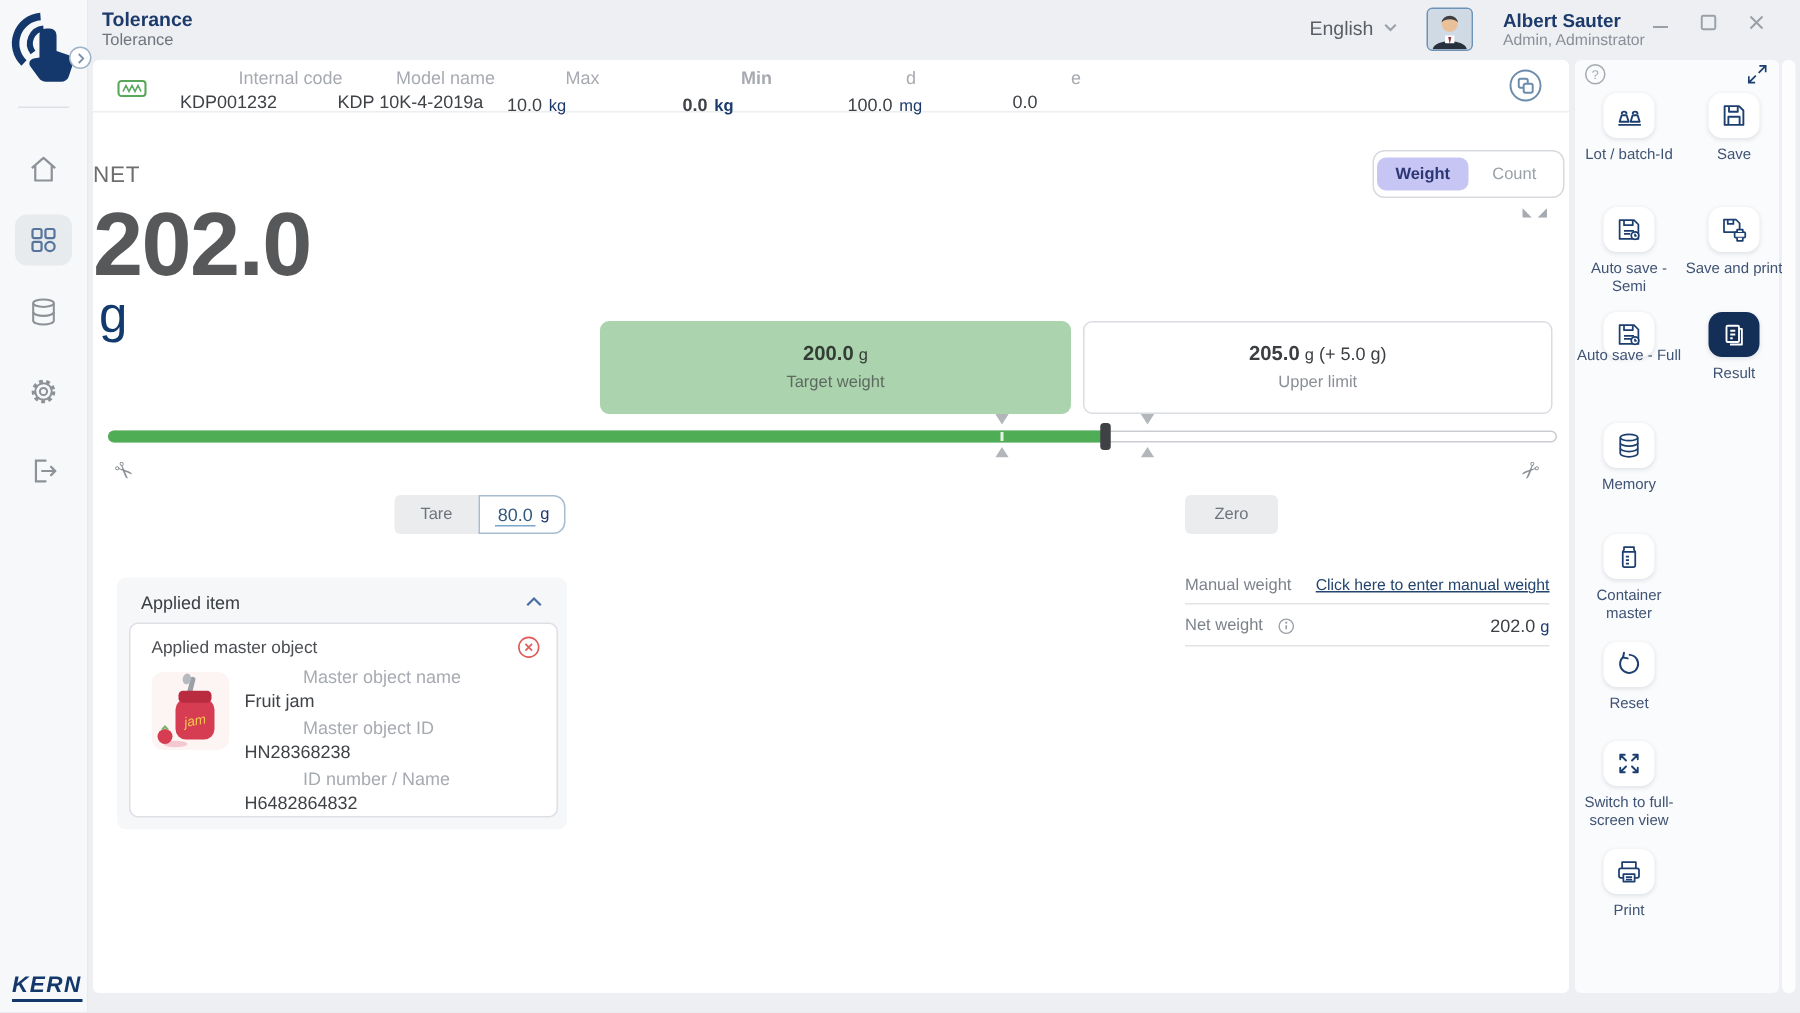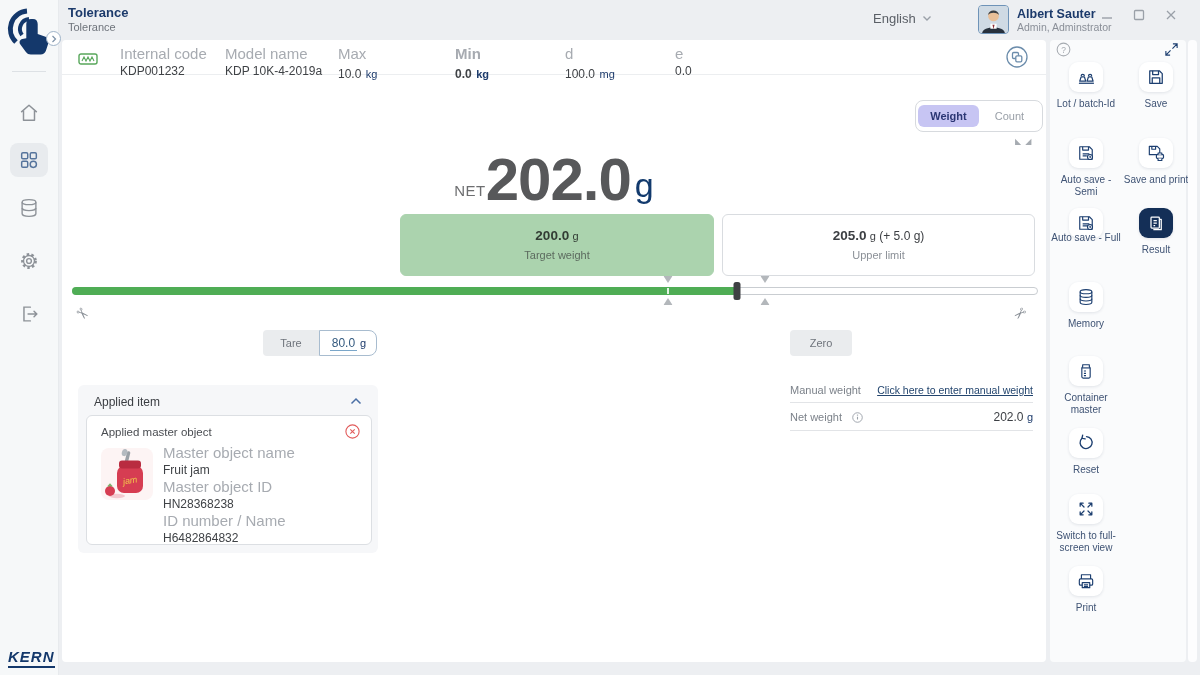--- a/index.html
+++ b/index.html
@@ -1,19 +1,19 @@
 <!DOCTYPE html>
 <html><head>
 <meta charset="utf-8">
 <style>
   html,body{margin:0;padding:0;background:#dfe3e7;font-family:"Liberation Sans",sans-serif;}
   .stage{position:relative;width:1200px;height:675px;background:#edeff2;overflow:hidden;}
   .abs{position:absolute;}
   .panel{background:#fff;border-radius:4px;}
-  .lbl{color:#a7abb1;font-size:15px;}
+  .lbl{color:#a7abb1;font-size:12px;margin-left:39px;}
   .val{color:#3f4246;font-size:12px;}
   .unit{color:#1c3a6b;font-size:11px;}
   .card{background:#fff;border:1px solid #d9dce0;border-radius:6px;text-align:center;}
   .card .l1{font-size:12px;color:#3b3e42;padding-top:13px;}
   .card .l1 b{font-size:13.5px;}
   .card .l2{font-size:11px;color:#8b9097;padding-top:6px;}
   .abtn{position:absolute;width:34px;height:30px;background:#fff;border-radius:9px;
         box-shadow:0 1px 3px rgba(40,60,90,.12);display:flex;align-items:center;justify-content:center;cursor:pointer;}
   .abtn.active{background:#142f57;}
   .btn-label{position:absolute;width:72px;text-align:center;font-size:10px;color:#3f5374;line-height:1.2;}
@@ -87,21 +87,21 @@
     <div class="abs" style="left:10px;top:5px;font-size:13px;font-weight:bold;color:#1c3a6b;">Tolerance</div>
     <div class="abs" style="left:10px;top:21px;font-size:11px;color:#6f747c;">Tolerance</div>
 
     <div class="abs" style="left:815px;top:11px;display:flex;align-items:center;gap:6px;cursor:pointer;">
       <span style="font-size:13px;color:#5a5f66;">English</span>
       <svg width="10" height="7" viewBox="0 0 10 7">
           <path d="M1.5 1.5 L5 5 8.5 1.5" stroke="#9aa0a8" stroke-width="1.4" fill="none"></path>
         </svg>
     </div>
 
-    <div class="abs" style="left:920px;top:5px;display:flex;align-items:center;gap:8px;cursor:pointer;">
+    <div class="abs" style="left:893px;top:5px;display:flex;align-items:center;gap:20px;cursor:pointer;">
       <div style="width:29px;height:27px;border:1.5px solid #6e93b8;border-radius:4px;overflow:hidden;background:#d7e1ea;">
         <svg width="29" height="27" viewBox="0 0 28 26">
             <rect width="28" height="26" fill="#cfdae4"></rect>
             <path d="M3 26 c1-7 21-7 22 0 z" fill="#27313d"></path>
             <path d="M11 17 h6 v5 h-6 z" fill="#fff"></path>
             <path d="M13 18 l1 4.5 1-4.5 z" fill="#8d2f36"></path>
             <circle cx="14" cy="9.5" r="5.2" fill="#eac098"></circle>
             <path d="M8.7 8.6 a5.4 5.4 0 0 1 10.6 0 c-2.4-2.8-8.2-2.8-10.6 0z" fill="#3a3f45"></path>
           </svg>
       </div>
@@ -173,21 +173,21 @@
     <div class="abs" style="left:853px;top:60px;width:122px;height:26px;background:#fff;border:1px solid #d7dade;border-radius:8px;display:flex;align-items:center;padding:2px;">
       <div style="flex:1;height:22px;background:#c7c5f3;border-radius:6px;display:flex;align-items:center;justify-content:center;font-size:11px;font-weight:bold;color:#2b3674;cursor:pointer;">Weight</div>
       <div style="flex:1;height:22px;display:flex;align-items:center;justify-content:center;font-size:11px;color:#9aa0a8;cursor:pointer;">Count</div>
     </div>
 
     <div class="abs" style="left:953px;top:98px;display:flex;gap:4px;">
       <span class="tri">◣</span>
         <span class="tri">◢</span>
     </div>
 
-    <div class="abs" style="left:0;top:92px;width:984px;height:76px;display:flex;align-items:flex-end;justify-content:center;">
+    <div class="abs" style="left:0;top:92px;width:984px;height:76px;display:flex;justify-content:center;flex-direction:column;">
       <span style="font-size:15px;color:#6d6e70;letter-spacing:.5px;padding-bottom:9px;">NET</span>
       <span style="font-size:60px;font-weight:600;color:#57585a;letter-spacing:-1px;line-height:.95;">202.0</span>
       <span style="font-size:34px;color:#123a6d;padding-left:4px;padding-bottom:3px;">g</span>
     </div>
 
     <div class="card abs" style="left:338px;top:174px;width:312px;height:60px;background:#abd3ae;border-color:#abd3ae;">
       <div class="l1" style="color:#333d35;"><b>200.0</b> <span style="font-size:11px;">g</span></div>
       <div class="l2" style="color:#5c6b5f;">Target weight</div>
     </div>
     <div class="card abs" style="left:660px;top:174px;width:311px;height:60px;">

